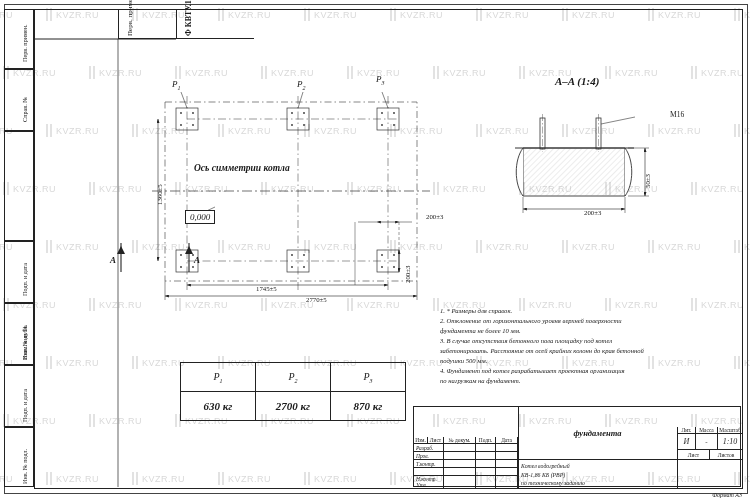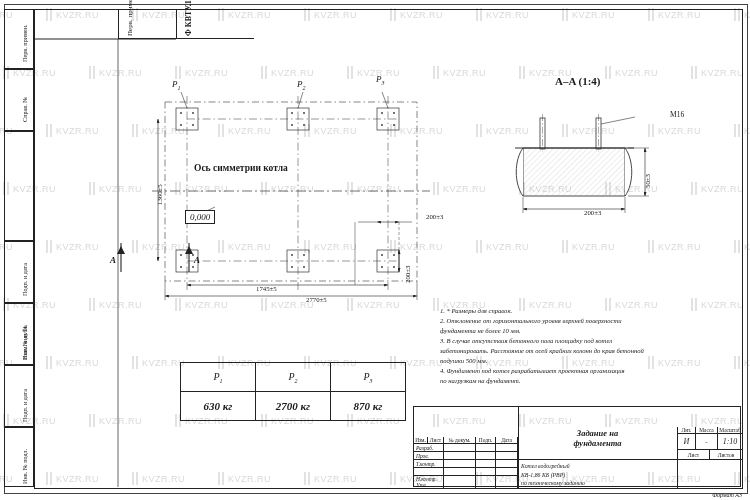--- a/index.html
+++ b/index.html
@@ -49,21 +49,21 @@
     transform-origin:0 0;transform:rotate(-90deg);
     font-size:8px;font-weight:bold;white-space:nowrap;
   }
   .topstamp2{position:absolute;left:118px;top:9px;width:58px;height:30px;border-left:1px solid #222;border-bottom:1px solid #222;box-sizing:border-box;}
   .topstamp2 .t{
     position:absolute;left:7px;top:27px;
     transform-origin:0 0;transform:rotate(-90deg);
     font-size:7px;white-space:nowrap;
   }
   .lbl-i{position:absolute;font-size:9px;font-style:italic;white-space:nowrap;}
-  .lbl-b{position:absolute;font-size:9.5px;font-weight:bold;white-space:nowrap;}
+  .lbl-b{position:absolute;font-size:9.5px;font-weight:bold;font-style:italic;white-space:nowrap;}
   .dim{position:absolute;font-size:6.8px;white-space:nowrap;font-family:"Liberation Serif", serif;padding-left:34px;}
   .dim-v{position:absolute;font-size:6.8px;white-space:nowrap;transform-origin:0 0;transform:rotate(-90deg);}
 
   .zerobox{position:absolute;border:1px solid #222;padding:1px 4px;font-size:9px;font-style:italic;background:#fff;}
 
   svg.draw{position:absolute;left:0;top:0;width:750px;height:500px;overflow:visible;}
 
   
   .notes{position:absolute;left:440px;top:306px;width:290px;font-size:6.6px;font-style:italic;line-height:1.45;}
   .notes div{margin-bottom:.5px;}
@@ -486,21 +486,20 @@
 
     <div class="cell bdr-r sm" style="left:0;top:75px;width:30px;height:6px;line-height:6px;padding-left:2px;">Утв.</div>
     <div class="cell bdr-r" style="left:30px;top:75px;width:32px;height:6px;"></div>
     <div class="cell bdr-r" style="left:62px;top:75px;width:20px;height:6px;"></div>
     <div class="cell bdr-r" style="left:82px;top:75px;width:22px;height:6px;"></div>
 
     <div class="cell" style="left:104px;top:0;width:0;height:81px;border-left:1px solid #222;"></div>
 
 
     <div class="cell bdr-r bdr-b ctr mid" style="left:104px;top:20px;width:160px;height:33px;padding-top:2px;">
-      <div>Задание на</div>
       <div>фундамента</div>
     </div>
 
     <div class="cell bdr-r bdr-b ctr" style="left:264px;top:20px;width:18px;height:7px;line-height:7px;">Лит.</div>
     <div class="cell bdr-r bdr-b ctr" style="left:282px;top:20px;width:22px;height:7px;line-height:7px;">Масса</div>
     <div class="cell bdr-b ctr" style="left:304px;top:20px;width:24px;height:7px;line-height:7px;">Масштаб</div>
 
     <div class="cell bdr-r bdr-b ctr" style="left:264px;top:27px;width:18px;height:16px;line-height:16px;font-size:8px;font-style:italic;">И</div>
     <div class="cell bdr-r bdr-b ctr" style="left:282px;top:27px;width:22px;height:16px;line-height:16px;font-size:7px;">-</div>
     <div class="cell bdr-b ctr" style="left:304px;top:27px;width:24px;height:16px;line-height:16px;font-size:8px;font-style:italic;">1:10</div>

